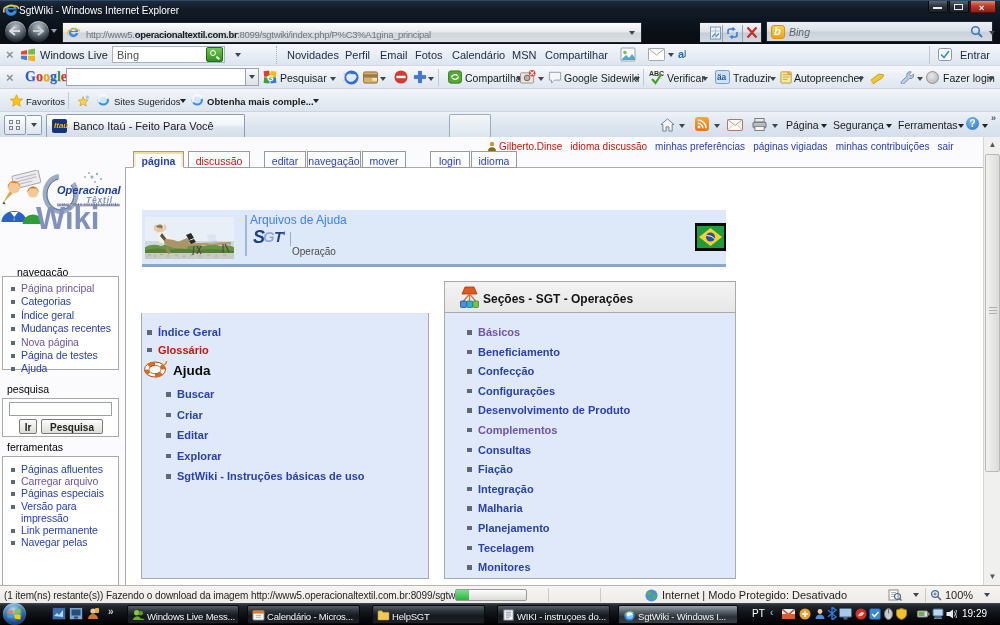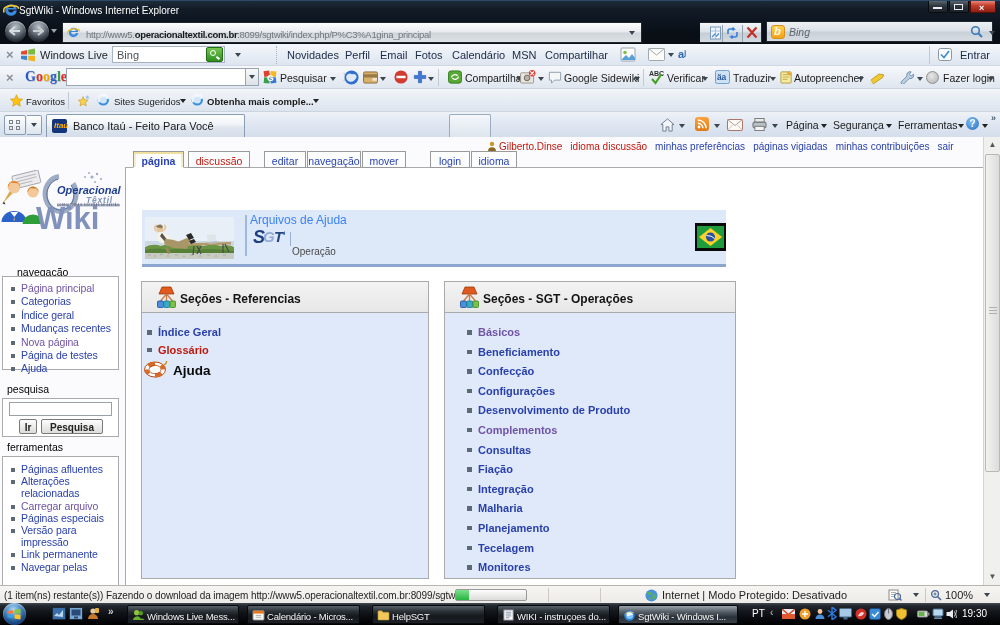--- a/index.html
+++ b/index.html
@@ -393,21 +393,20 @@
     <div class="pheading" style="left:7px;top:247px;">pesquisa</div>
     <div class="pbox" style="left:2px;top:261px;width:117px;height:39px;">
       <div class="abs" style="left:6px;top:3px;width:103px;height:14px;background:#fff;border:1px solid #98a0a8;"></div>
       <div class="abs" style="left:16px;top:20px;width:18px;height:15px;background:linear-gradient(#fdfdfd,#dcdcda);border:1px solid #7a7a7a;border-radius:2px;text-align:center;font-size:10px;font-weight:bold;padding-top:2px;color:#222;">Ir</div>
       <div class="abs" style="left:38px;top:20px;width:62px;height:15px;background:linear-gradient(#fdfdfd,#dcdcda);border:1px solid #7a7a7a;border-radius:2px;text-align:center;font-size:10px;font-weight:bold;padding-top:2px;color:#222;">Pesquisa</div>
     </div>
     <div class="pheading" style="left:7px;top:305px;">ferramentas</div>
     <div class="pbox" style="left:2px;top:319px;width:117px;height:129px;border-bottom:none;">
       <ul class="sblist" style="margin-top:6px;" id="ferrlist">
         <li><span class="bu"></span><span class="wlink">Páginas afluentes</span></li>
-        <li><span class="bu"></span><span class="wlink">Alterações relacionadas</span></li>
         <li><span class="bu"></span><span class="wvis">Carregar arquivo</span></li>
         <li><span class="bu"></span><span class="wlink">Páginas especiais</span></li>
         <li><span class="bu"></span><span class="wlink">Versão para impressão</span></li>
         <li><span class="bu"></span><span class="wlink">Link permanente</span></li>
         <li><span class="bu"></span><span class="wlink">Navegar pelas</span></li>
       </ul>
     </div>
 
     <svg class="abs" style="left:0px;top:33px;" width="125" height="98" viewBox="0 0 125 98">
 
@@ -485,45 +484,42 @@
     <div class="abs" style="left:166px;top:78px;font-size:10px;color:#4a4a4a;">Operação</div>
     <div class="abs" style="left:569px;top:55px;width:31px;height:28px;background:#0a0a0a;"></div>
     <svg class="abs" style="left:571px;top:58px;" width="27" height="22" viewBox="0 0 27 22">
         <rect width="27" height="22" fill="#1e9b3c"></rect>
         <path d="M13.5 2 L25 11 L13.5 20 L2 11z" fill="#f8d22a"></path>
         <circle cx="13.5" cy="11" r="4.5" fill="#2a4fa0"></circle>
         <path d="M9.5 9.5 a9 6 0 0 1 8 3" stroke="#fff" stroke-width="1" fill="none"></path>
       </svg>
 
     <div class="secbox" style="left:15px;width:288px;height:310px;">
-      <div class="sechead">
-        <svg class="abs" style="left:15px;top:4px;" width="19" height="23" viewBox="0 0 19 23">
-            <path d="M5 1 h9 l3 7 H2z" fill="#e05a20" stroke="#a03a08" stroke-width=".8"></path>
-            <path d="M9.5 8 L3.5 15 M9.5 8 L9.5 15 M9.5 8 L15.5 15" stroke="#c87a4a" fill="none" stroke-width="1.3"></path>
-            <rect x="0.5" y="15" width="6" height="6.5" rx="1" fill="#4a90d8" stroke="#1a4a9a" stroke-width=".8"></rect>
-            <rect x="6.8" y="15" width="6" height="6.5" rx="1" fill="#38aac8" stroke="#187a9a" stroke-width=".8"></rect>
-            <rect x="13" y="15" width="5.5" height="6.5" rx="1" fill="#7ac04a" stroke="#3a8a1a" stroke-width=".8"></rect>
-          </svg>
-        <div class="abs" style="left:38px;top:10px;">Seções - Referencias</div>
-      </div>
       <div class="secbody" style="height:266px;">
         <ul class="seclist" style="left:5px;top:13px;">
           <li style="margin-bottom:5.8px;"><span class="bu"></span><span class="wlink">Índice Geral</span></li>
           <li><span class="bu"></span><span class="wred">Glossário</span></li>
         </ul>
         <svg class="abs" style="left:1px;top:48px;" width="26" height="17" viewBox="0 0 26 17">
           <ellipse cx="12" cy="8.5" rx="10.5" ry="7.5" fill="#fff" stroke="#b94a10" stroke-width="1"></ellipse>
           <path d="M4 3 A10.5 7.5 0 0 1 12 1 v4 a6 4.2 0 0 0 -5 1.8z" fill="#d86a28"></path>
           <path d="M20 14 a10.5 7.5 0 0 1 -8 2.5 v-4 a6 4.2 0 0 0 5 -1.8z" fill="#d86a28"></path>
           <path d="M22.5 8.5 a10.5 7.5 0 0 0 -3 -5.5 l-2.8 2.8 a6 4.2 0 0 1 1.8 2.7z" fill="#d86a28"></path>
           <path d="M1.5 8.5 a10.5 7.5 0 0 0 3 5.5 l2.8 -2.8 a6 4.2 0 0 1 -1.8 -2.7z" fill="#d86a28"></path>
           <ellipse cx="12" cy="8.5" rx="6" ry="4.2" fill="none" stroke="#b94a10" stroke-width=".8"></ellipse>
           <path d="M21 4 q3 -2 2.5 -4" stroke="#c89018" stroke-width="1.4" fill="none"></path>
         </svg>
         <div class="abs" style="left:31px;top:50px;font-size:13.5px;font-weight:bold;color:#0a0a0a;">Ajuda</div>
+        <ul class="seclist" style="left:24px;top:75px;">
+          <li style="margin-bottom:8.6px;"><span class="bu"></span><span class="wlink">Buscar</span></li>
+          <li style="margin-bottom:8.6px;"><span class="bu"></span><span class="wlink">Criar</span></li>
+          <li style="margin-bottom:8.6px;"><span class="bu"></span><span class="wlink">Editar</span></li>
+          <li style="margin-bottom:8.6px;"><span class="bu"></span><span class="wlink">Explorar</span></li>
+          <li><span class="bu"></span><span class="wlink">SgtWiki - Instruções básicas de uso</span></li>
+        </ul>
       </div>
     </div>
 
     <div class="secbox" style="left:318px;width:292px;height:310px;">
       <div class="sechead">
         <svg class="abs" style="left:15px;top:4px;" width="19" height="23" viewBox="0 0 19 23">
             <path d="M5 1 h9 l3 7 H2z" fill="#e05a20" stroke="#a03a08" stroke-width=".8"></path>
             <path d="M9.5 8 L3.5 15 M9.5 8 L9.5 15 M9.5 8 L15.5 15" stroke="#c87a4a" fill="none" stroke-width="1.3"></path>
             <rect x="0.5" y="15" width="6" height="6.5" rx="1" fill="#4a90d8" stroke="#1a4a9a" stroke-width=".8"></rect>
             <rect x="6.8" y="15" width="6" height="6.5" rx="1" fill="#38aac8" stroke="#187a9a" stroke-width=".8"></rect>
@@ -693,14 +689,14 @@
     </svg>
   <svg class="abs" style="left:932px;top:5px;" width="12" height="12" viewBox="0 0 12 12">
       <rect x="1" y="1" width="10" height="7" rx="1" fill="#b8d8f0" stroke="#4a6a8a"></rect>
       <rect x="3" y="8" width="6" height="1.5" fill="#4a6a8a"></rect>
       <rect x="2" y="9.5" width="8" height="1.5" fill="#6a8aa8"></rect>
     </svg>
   <svg class="abs" style="left:946px;top:6px;" width="11" height="10" viewBox="0 0 11 10">
       <path d="M0.5 3 h3 L7 0.5 v9 L3.5 7 h-3z" fill="#e8eaec"></path>
       <path d="M8.5 2.5 a4 4 0 0 1 0 5 M9.8 1 a6 6 0 0 1 0 8" stroke="#e8eaec" stroke-width="1" fill="none"></path>
     </svg>
-  <div class="tray" style="left:962px;top:5px;font-size:10px;">19:30</div>
+  <div class="tray" style="left:962px;top:5px;font-size:10px;">19:29</div>
 </div>
 
 </body></html>

